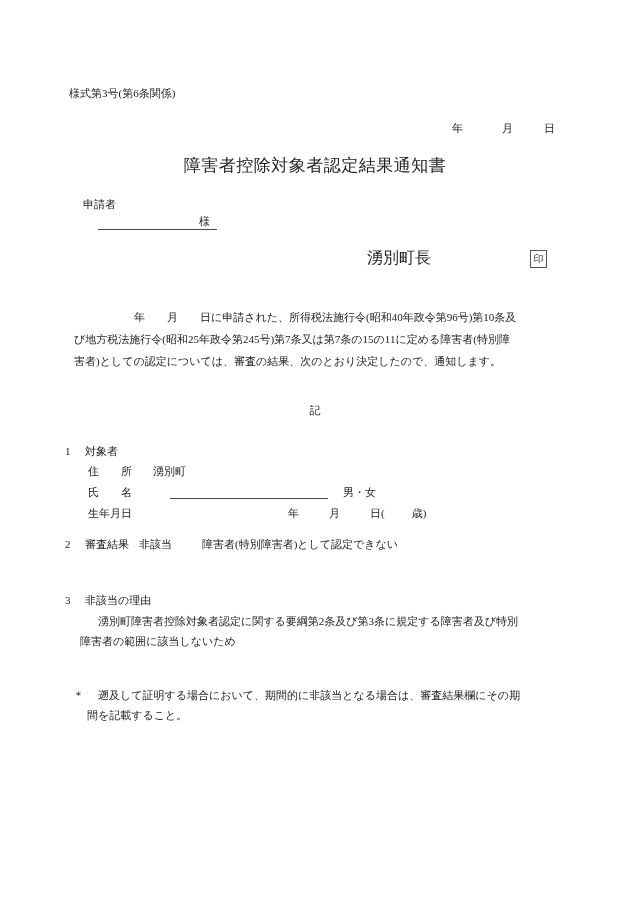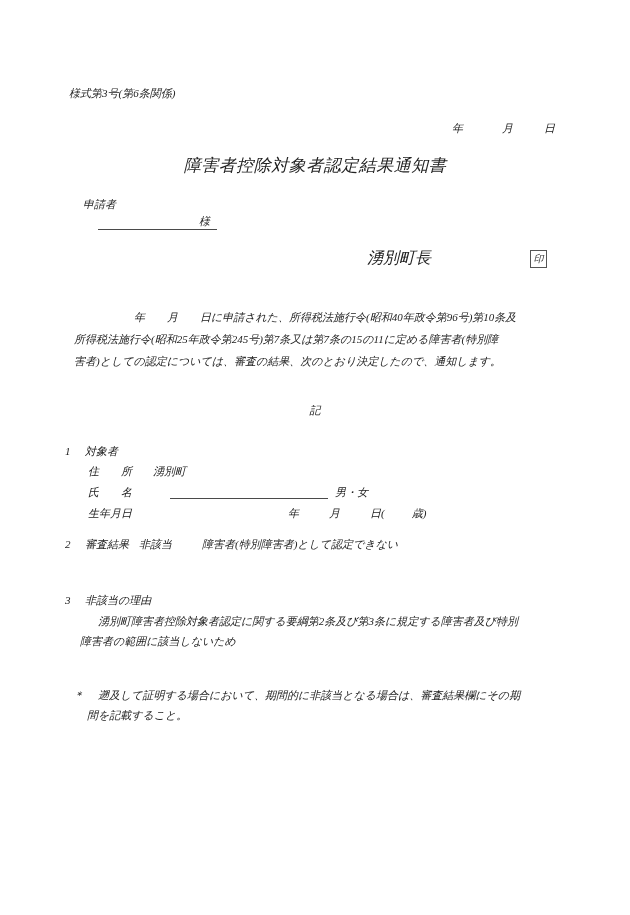--- a/index.html
+++ b/index.html
@@ -3,21 +3,20 @@
 <meta charset="utf-8">
 <style>
   html,body{margin:0;padding:0;background:#ffffff;}
   .page{
     position:relative;
     width:577px;height:915px;
     background:#ffffff;
     font-family:"Liberation Serif","DejaVu Serif",serif;
     color:#222222;
     overflow:hidden;
-    font-style:italic;
   }
   .t{
     position:absolute;
     font-size:11px;
     line-height:15px;
     white-space:pre;
     color:#222222;
   }
   .title{
     left:0;width:630px;text-align:center;
@@ -65,30 +64,30 @@
 
   <div class="t" style="left:83px;top:197px">申請者</div>
 
   <div class="t" style="left:98px;top:214px"><span class="blank" style="width:112px;padding-right:7px">様</span></div>
 
   <div class="t" style="left:367px;top:250px;font-size:16px">湧別町長</div>
 
   <div class="seal" style="left:530px;top:250px">印</div>
 
   <div class="t" style="left:74px;top:310px;text-indent:60px">年　　月　　日に申請された、所得税法施行令(昭和40年政令第96号)第10条及</div>
-  <div class="t" style="left:74px;top:332px">所得税法施行令(昭和25年政令第245号)第7条又は第7条の15の11に定める障害者(特別障</div>
+  <div class="t" style="left:74px;top:332px">び地方税法施行令(昭和25年政令第245号)第7条又は第7条の15の11に定める障害者(特別障</div>
   <div class="t" style="left:74px;top:354px">害者)としての認定については、審査の結果、次のとおり決定したので、通知します。</div>
 
   <div class="t center" style="top:403px">記</div>
 
   <div class="t" style="left:65px;top:444px"><span class="num">1</span><span>対象者</span></div>
 
   <div class="t" style="left:88px;top:464px"><span class="lbl">住　　所</span><span style="margin-left:20px">湧別町</span></div>
 
-  <div class="t" style="left:88px;top:485px"><span class="lbl">氏　　名</span><span class="blankline" style="margin-left:37px;width:158px"></span><span style="margin-left:7px">男・女</span></div>
+  <div class="t" style="left:88px;top:485px"><span class="lbl">氏　　名</span><span class="blankline" style="margin-left:37px;width:158px"></span><span style="margin-left:15px">男・女</span></div>
 
   <div class="t" style="left:88px;top:506px"><span class="lbl">生年月日</span><span style="margin-left:155px">年</span><span style="margin-left:30px">月</span><span style="margin-left:30px">日(</span><span style="margin-left:27px">歳)</span></div>
 
   <div class="t" style="left:65px;top:537px"><span class="num">2</span><span>審査結果</span><span style="margin-left:10px">非該当</span><span style="margin-left:30px">障害者(特別障害者)として認定できない</span></div>
 
   <div class="t" style="left:65px;top:593px"><span class="num">3</span><span>非該当の理由</span></div>
 
   <div class="t" style="left:98px;top:614px">湧別町障害者控除対象者認定に関する要綱第2条及び第3条に規定する障害者及び特別</div>
   <div class="t" style="left:80px;top:634px">障害者の範囲に該当しないため</div>
 

